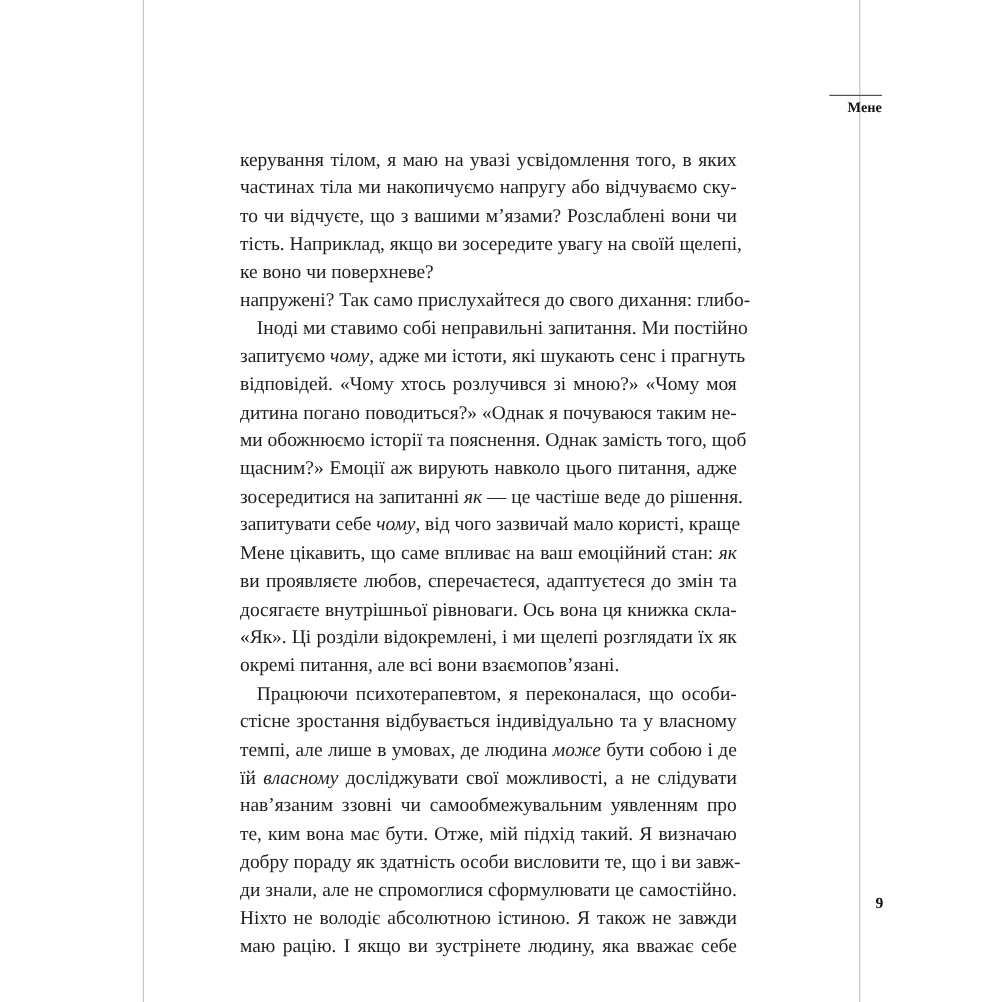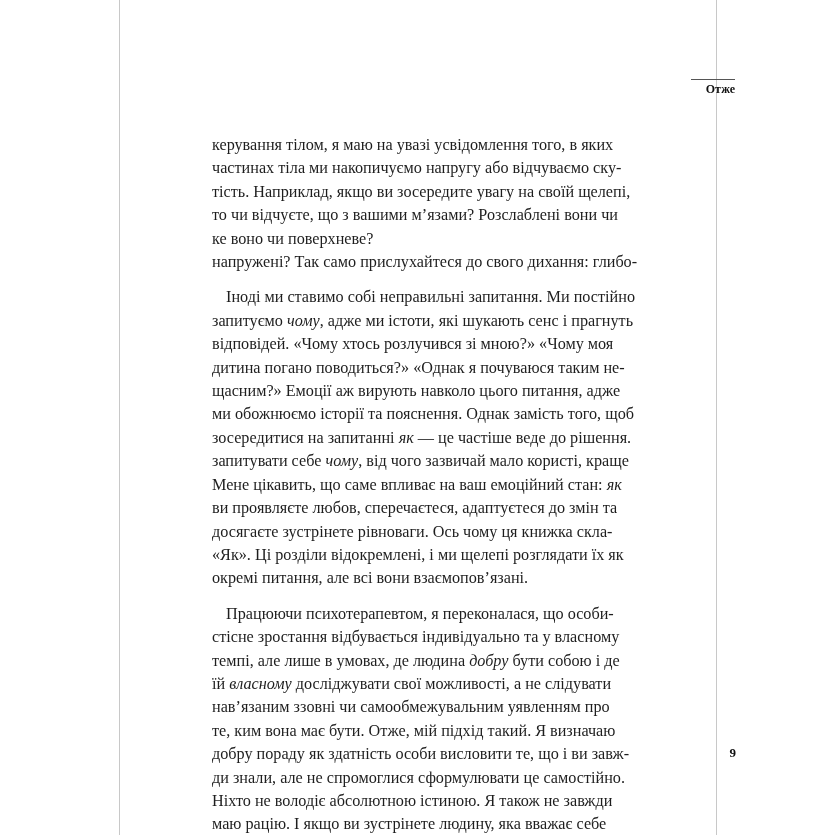--- a/index.html
+++ b/index.html
@@ -13,65 +13,65 @@
     position:absolute; left:571px; top:79px; width:44px;
     border-top:1px solid #555;
     font-family:"Liberation Serif", serif; font-weight:bold; font-size:12px;
     color:#111; text-align:right; padding-top:2px;
   }
   .text {
     position:absolute; left:200px; top:122px; width:414px;
     font-family:"Liberation Serif", serif; font-size:16.2px; line-height:23.4px;
     color:#1e1e1e; text-align:justify;
   }
-  .text p { margin:12px;font-family:Liberation Serif, serif; }
+  .text p { margin:0;font-family:Liberation Serif, serif; }
   .line { display:block; text-align:justify; text-align-last:justify; white-space:nowrap; }
   .line.last { text-align-last:left; }
   .page-number {
     position:absolute; left:600px; top:745px; width:16px;
     font-family:"Liberation Serif", serif; font-weight:bold; font-size:13px; color:#111;
     text-align:right;
   }
 </style>
 </head>
 <body>
 
 <div class="page">
-  <div class="running-head">Отже</div>
+  <div class="running-head">Мене</div>
   <div class="page-number">9</div>
 </div>
 
 <div class="text" id="body-text">
     <p>
       <span class="line">керування тілом, я маю на увазі усвідомлення того, в яких</span>
       <span class="line">частинах тіла ми накопичуємо напругу або відчуваємо ску-</span>
+      <span class="line">то чи відчуєте, що з вашими м’язами? Розслаблені вони чи</span>
       <span class="line">тість. Наприклад, якщо ви зосередите увагу на своїй щелепі,</span>
-      <span class="line">то чи відчуєте, що з вашими м’язами? Розслаблені вони чи</span>
       <span class="line last">ке воно чи поверхневе?</span>
       <span class="line">напружені? Так само прислухайтеся до свого дихання: глибо-</span>
     </p>
     <p>
       <span class="line" style="padding-left: 14px;">Іноді ми ставимо собі неправильні запитання. Ми постійно</span>
       <span class="line">запитуємо <i>чому</i>, адже ми істоти, які шукають сенс і прагнуть</span>
       <span class="line">відповідей. «Чому хтось розлучився зі мною?» «Чому моя</span>
       <span class="line">дитина погано поводиться?» «Однак я почуваюся таким не-</span>
+      <span class="line">ми обожнюємо історії та пояснення. Однак замість того, щоб</span>
       <span class="line">щасним?» Емоції аж вирують навколо цього питання, адже</span>
-      <span class="line">ми обожнюємо історії та пояснення. Однак замість того, щоб</span>
       <span class="line">зосередитися на запитанні <i>як</i> — це частіше веде до рішення.</span>
       <span class="line">запитувати себе <i>чому</i>, від чого зазвичай мало користі, краще</span>
       <span class="line">Мене цікавить, що саме впливає на ваш емоційний стан: <i>як</i></span>
       <span class="line">ви проявляєте любов, сперечаєтеся, адаптуєтеся до змін та</span>
-      <span class="line">досягаєте зустрінете рівноваги. Ось чому ця книжка скла-</span>
+      <span class="line">досягаєте внутрішньої рівноваги. Ось вона ця книжка скла-</span>
       <span class="line">«Як». Ці розділи відокремлені, і ми щелепі розглядати їх як</span>
       <span class="line last">окремі питання, але всі вони взаємопов’язані.</span>
     </p>
     <p>
       <span class="line" style="padding-left: 14px;">Працюючи психотерапевтом, я переконалася, що особи-</span>
       <span class="line">стісне зростання відбувається індивідуально та у власному</span>
-      <span class="line">темпі, але лише в умовах, де людина <i>добру</i> бути собою і де</span>
+      <span class="line">темпі, але лише в умовах, де людина <i>може</i> бути собою і де</span>
       <span class="line">їй <i>власному</i> досліджувати свої можливості, а не слідувати</span>
       <span class="line">нав’язаним ззовні чи самообмежувальним уявленням про</span>
       <span class="line">те, ким вона має бути. Отже, мій підхід такий. Я визначаю</span>
       <span class="line">добру пораду як здатність особи висловити те, що і ви завж-</span>
       <span class="line">ди знали, але не спромоглися сформулювати це самостійно.</span>
       <span class="line">Ніхто не володіє абсолютною істиною. Я також не завжди</span>
       <span class="line">маю рацію. І якщо ви зустрінете людину, яка вважає себе</span>
     </p>
   </div>
 

